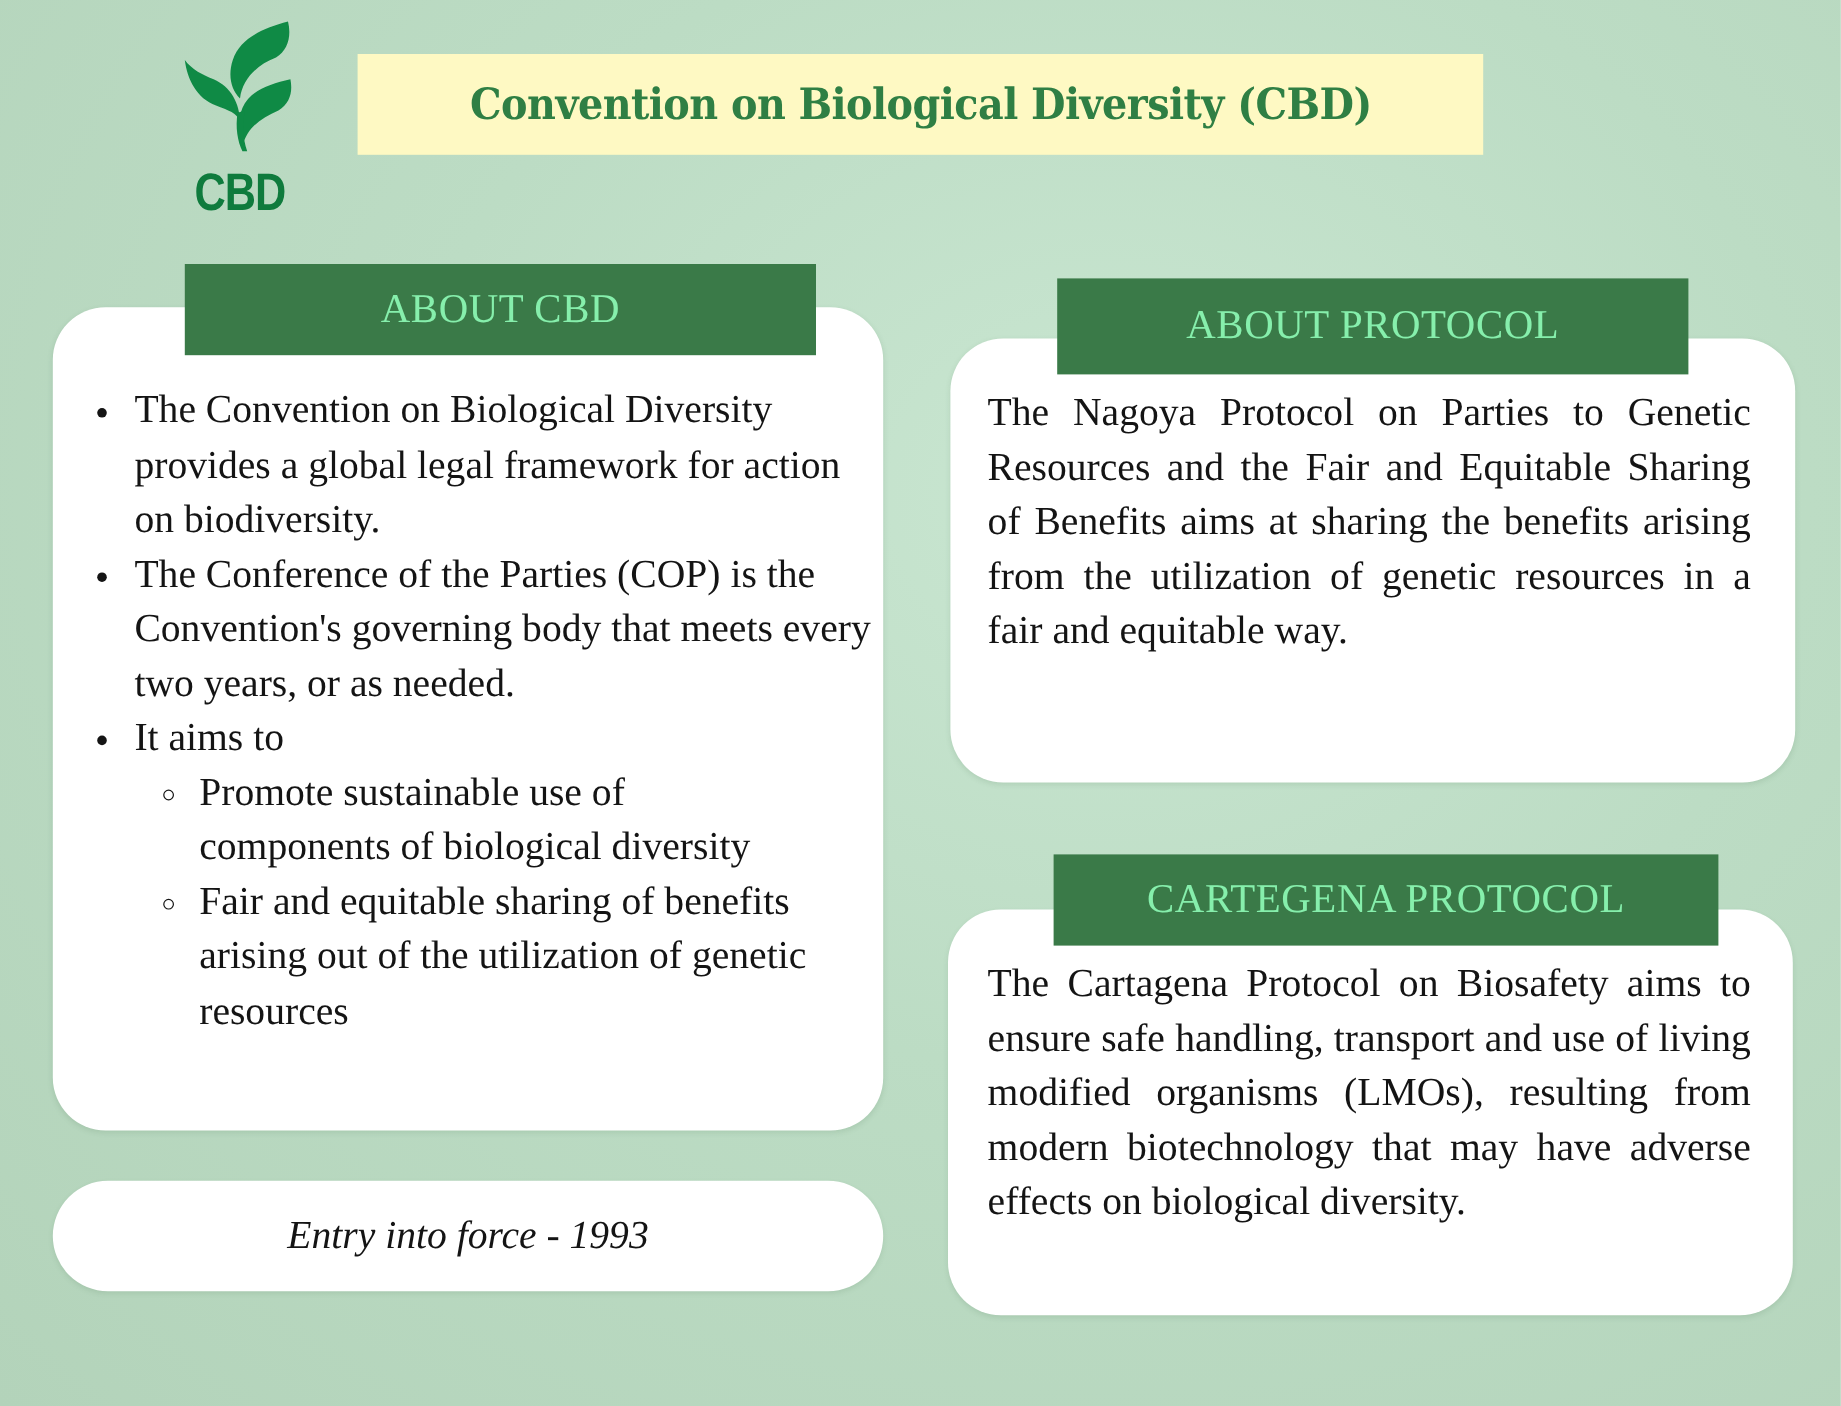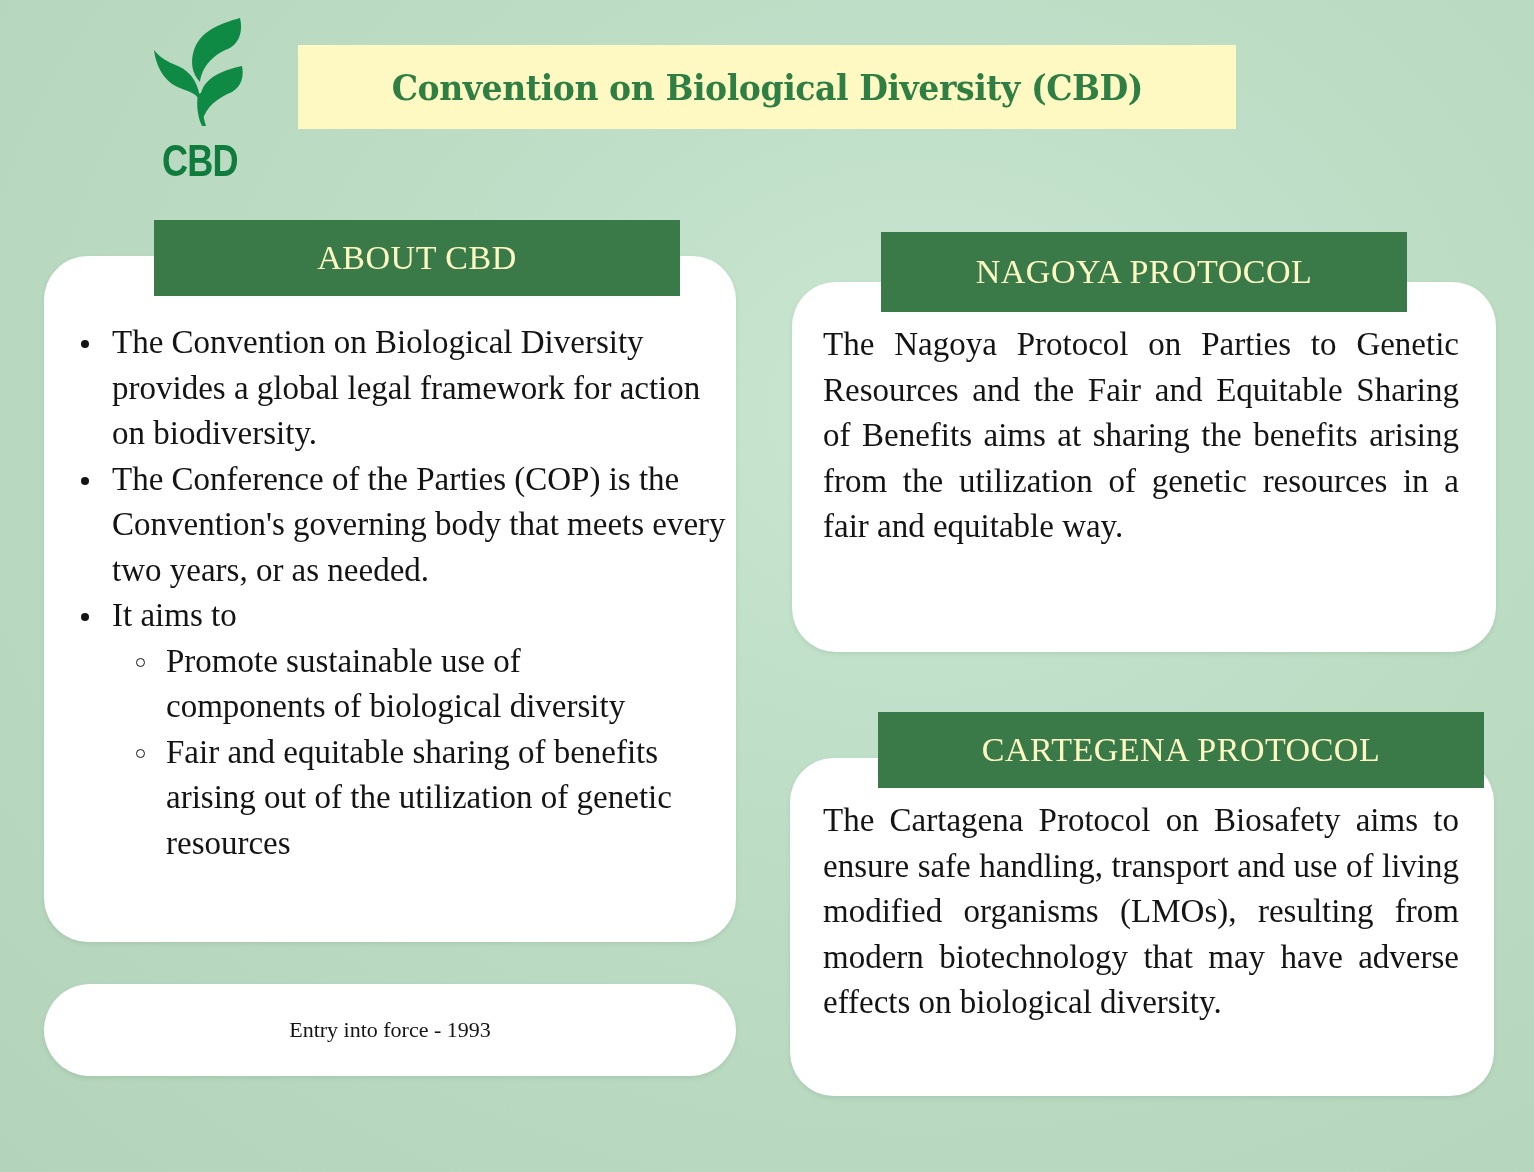--- a/index.html
+++ b/index.html
@@ -22,36 +22,36 @@
     }
     .title-text {
       font-family: "DejaVu Serif", serif; font-weight: bold; font-size: 36px;
       color: #2f7f44; letter-spacing: -0.5px; transform: scaleX(0.92);
     }
     .card {
       position: absolute; background: #ffffff; border-radius: 44px;
       box-shadow: 0 2px 4px rgba(80,120,90,0.15);
     }
     .head-tab {
-      position: absolute; background: #3a7a48; color: #fef9c3;
+      position: absolute; background: #3a7a48; color: #86efac;
       display: flex; align-items: center; justify-content: center;
       font-family: "Liberation Serif", "DejaVu Serif", serif; font-size: 34px;
       letter-spacing: 0.5px;
     }
     .about-card { left: 44px; top: 256px; width: 692px; height: 686px; }
     .about-tab { left: 154px; top: 220px; width: 526px; height: 76px; }
     .nagoya-card { left: 792px; top: 282px; width: 704px; height: 370px; }
     .nagoya-tab { left: 881px; top: 232px; width: 526px; height: 80px; }
     .cart-card { left: 790px; top: 758px; width: 704px; height: 338px; }
-    .cart-tab { left: 878px; top: 712px; width: 606px; height: 76px; }
+    .cart-tab { left: 878px; top: 712px; width: 554px; height: 76px; }
     .entry-card {
       left: 44px; top: 984px; width: 692px; height: 92px; border-radius: 46px;
       display: flex; align-items: center; justify-content: center;
     }
-    .entry-text { font-family: "Liberation Serif", serif; font-size: 22px; }
+    .entry-text { font-family: "Liberation Serif", serif; font-size: 33px; font-style: italic; }
 
     .list {
       position: absolute; left: 76px; top: 320px; width: 650px;
       font-family: "Liberation Serif", "DejaVu Serif", serif;
       font-size: 33px; line-height: 45.5px;
     }
     .item { position: relative; padding-left: 36px; }
     .item::before {
       content: ""; position: absolute; left: 5px; top: 20px;
       width: 8px; height: 8px; border-radius: 50%; background: #141414;
@@ -98,21 +98,21 @@
   <div class="subitem" style="padding-right:40px">Promote sustainable use of components of biological diversity</div>
   <div class="subitem">Fair and equitable sharing of benefits arising out of the utilization of genetic resources</div>
 </div>
 
 <div class="card entry-card">
   <span class="entry-text">Entry into force - 1993</span>
 </div>
 
 <div class="card nagoya-card"></div>
 <div class="head-tab nagoya-tab">
-  <span>NAGOYA PROTOCOL</span>
+  <span>ABOUT PROTOCOL</span>
 </div>
 <div class="para nagoya-para">The Nagoya Protocol on Parties to Genetic Resources and the Fair and Equitable Sharing of Benefits aims at sharing the benefits arising from the utilization of genetic resources in a fair and equitable way.</div>
 
 <div class="card cart-card"></div>
 <div class="head-tab cart-tab">
   <span>CARTEGENA PROTOCOL</span>
 </div>
 <div class="para cart-para">The Cartagena Protocol on Biosafety aims to ensure safe handling, transport and use of living modified organisms (LMOs), resulting from modern biotechnology that may have adverse effects on biological diversity.</div>
 
 </body></html>

